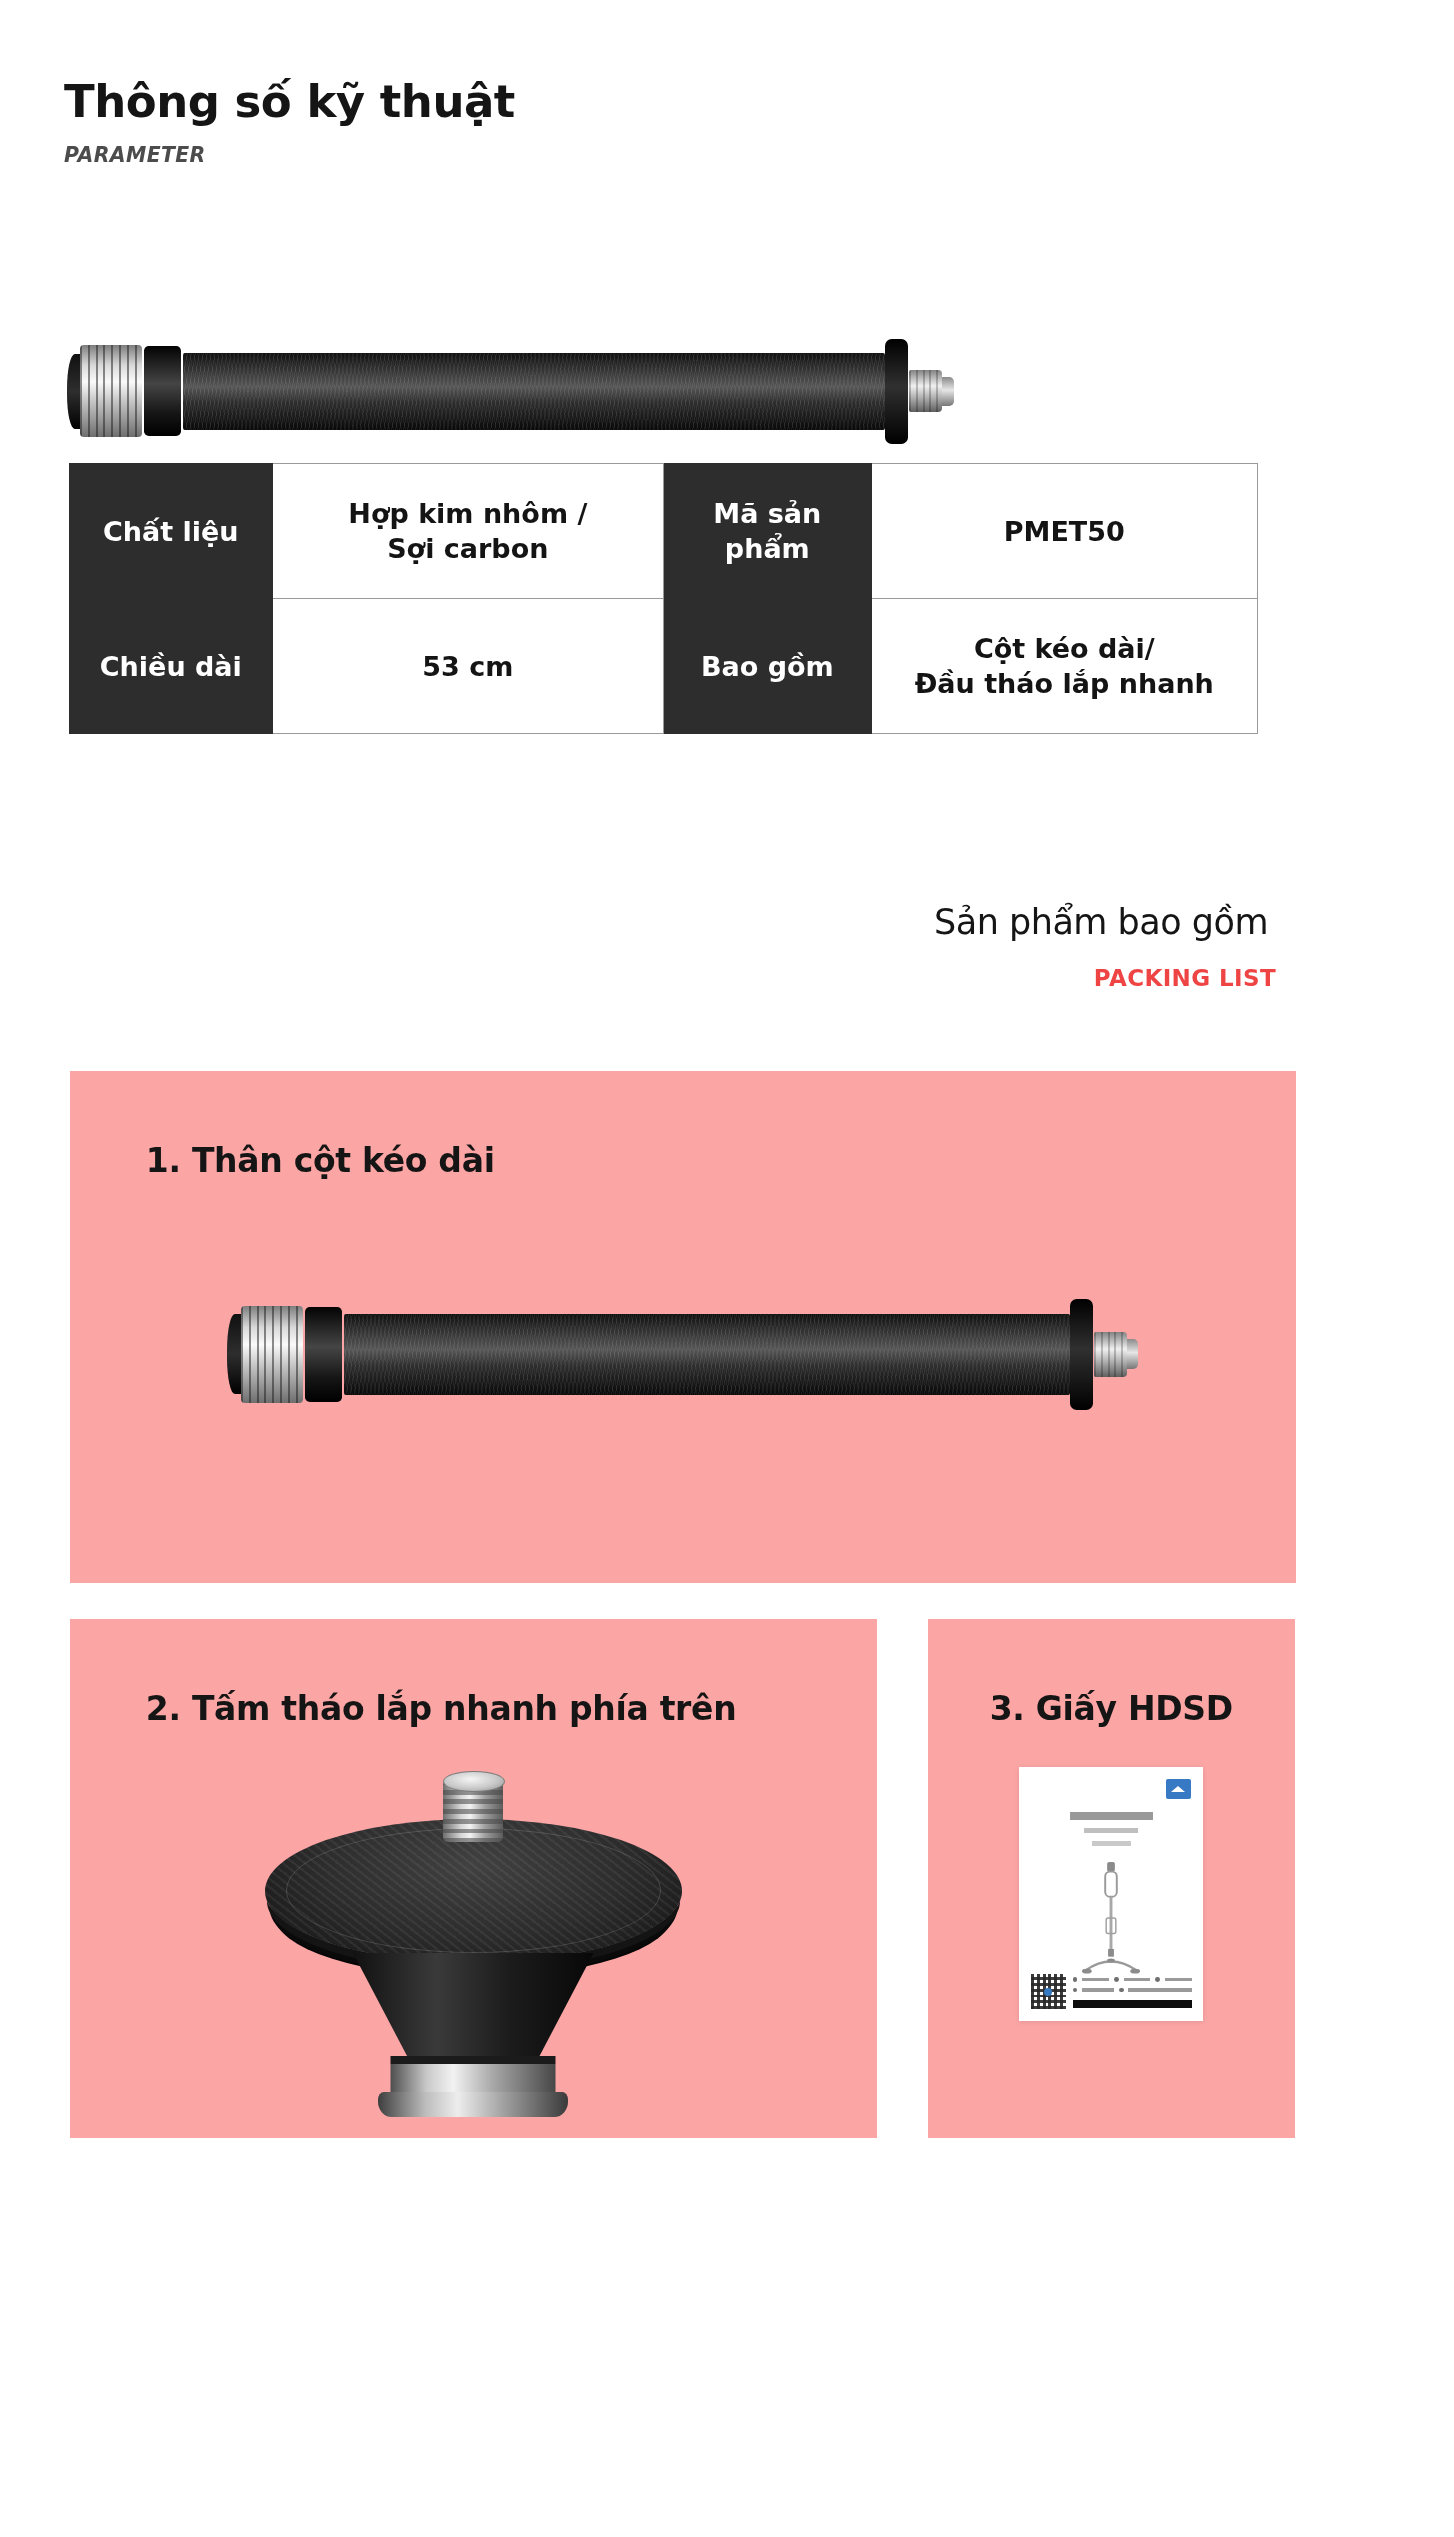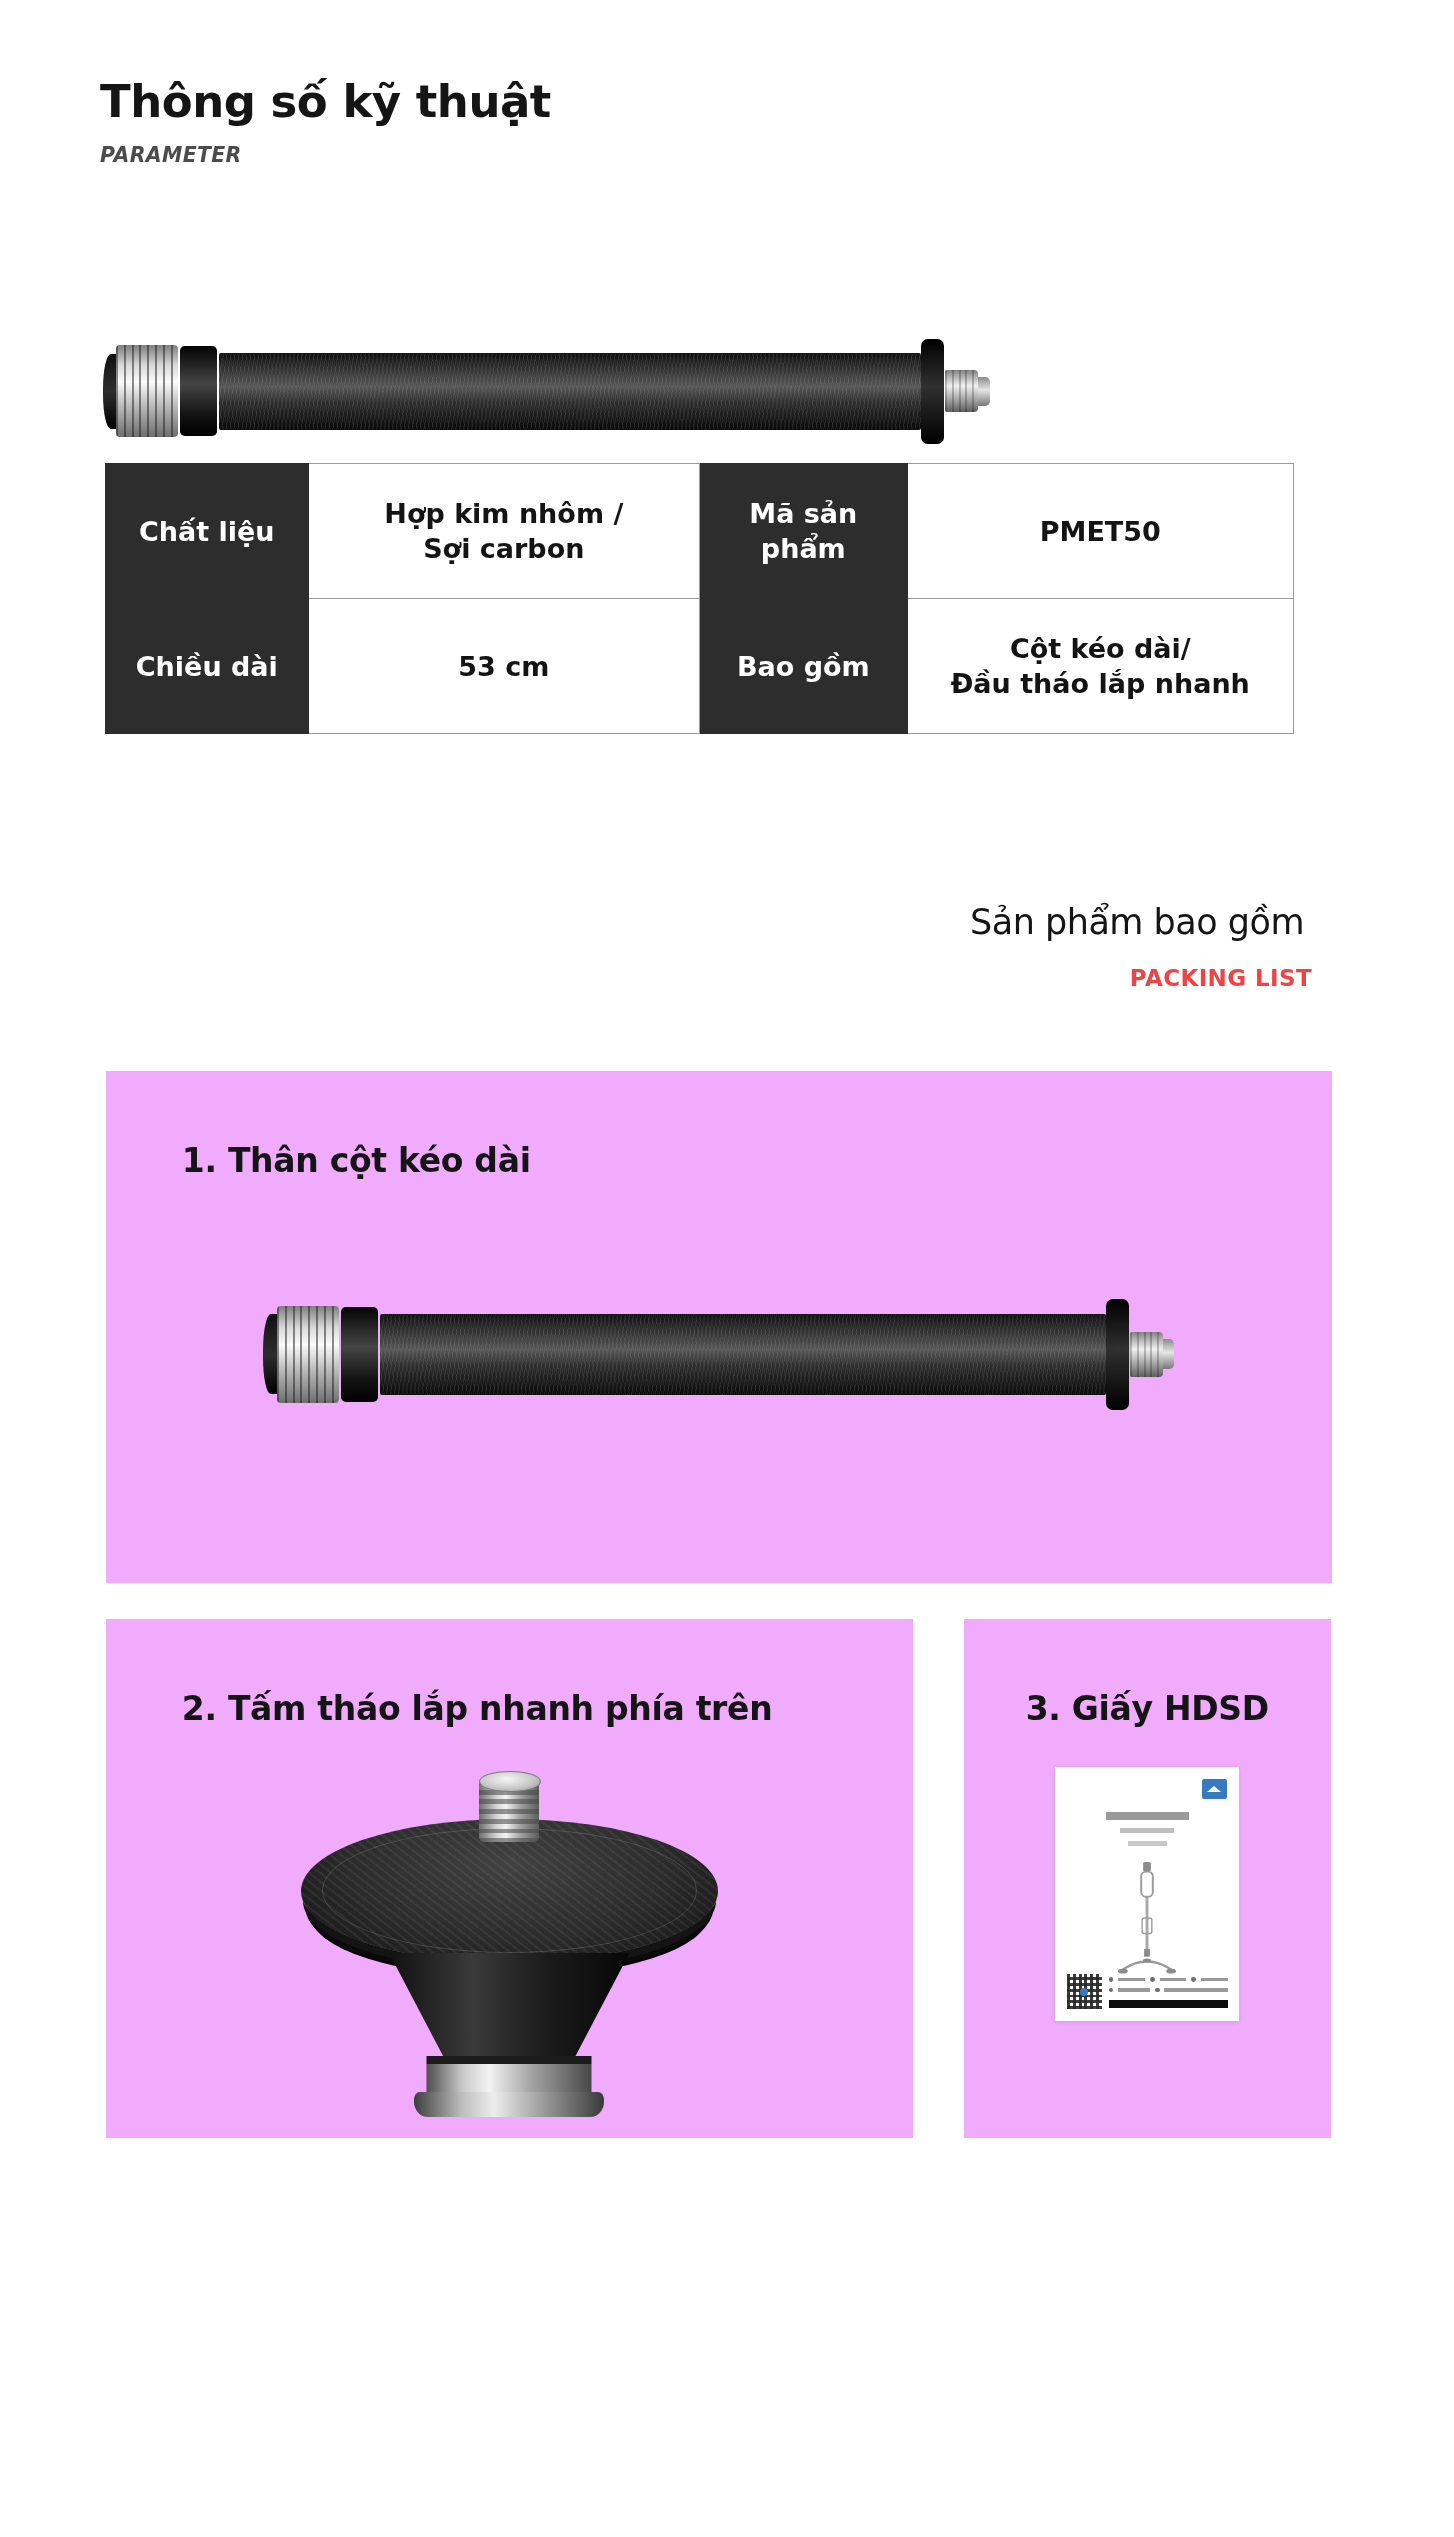--- a/index.html
+++ b/index.html
@@ -2,21 +2,21 @@
 <html><head>
 <meta charset="utf-8">
 <style>
   * { box-sizing: border-box; }
   html,body { margin:0; padding:0; }
   body {
     width:1454px; height:2538px; background:#ffffff;
     font-family:"DejaVu Sans","Liberation Sans",sans-serif;
     color:#151515; overflow:hidden;
   }
-  .wrap { padding:76px 0 0 100px; }
+  .wrap { padding:76px 0 0 64px; }
 
   
   .h1 { font-size:45px; font-weight:700; line-height:1.15; letter-spacing:-0.5px; margin:0; }
   .sub { margin-top:15.5px; font-size:20.4px; font-weight:700; color:#4c4c4c; letter-spacing:0.4px;font-style:italic; }
 
   
   .pole { display:flex; align-items:center; }
   .pole1 { margin:178px 0 0 2.9px; width:887px; height:92px; }
   .p-capL { width:13.6px; height:82%; background:linear-gradient(180deg,#101010,#2e2e2e 50%,#000);
             border-radius:7.8px 0 0 7.8px / 46% 0 0 46%; }
@@ -47,21 +47,21 @@
   td.lbl { background:#2d2d2d; color:#ffffff; border:1.9px solid #2d2d2d; }
   td.val { background:#ffffff; color:#141414; border:1.9px solid #9a9a9a; }
   td span { display:block; }
 
   
   .pack-head { margin-top:169px; width:1212px; text-align:right; }
   .h2 { font-size:35px; font-weight:400; line-height:1.1; letter-spacing:-0.5px; margin:8px; }
   .sub2 { margin-top:23px; font-size:23px; font-weight:700; color:#ef4444; letter-spacing:0.4px; }
 
   
-  .gbox { background:#f0abfc; }
+  .gbox { background:#fca5a5; }
   .box1 { margin:80px 0 0 5.8px; width:1226px; height:512px; }
   .gbox h3 { margin:0; padding:70px 0 0 76px; font-size:33px; font-weight:700; letter-spacing:-0.3px; }
   .pole2 { width:911px; height:97px; margin:126px auto 0; }
   .row2 { display:flex; margin:36px 0 0 5.8px; }
   .box2 { width:807px; height:519px; }
   .box3 { width:367px; height:519px; margin-left:51px; }
   .box3 h3 { padding:70px 0 0 0; text-align:center; }
 
   
   .qrp { position:relative; width:417px; height:335px; margin:52px auto 0; }

